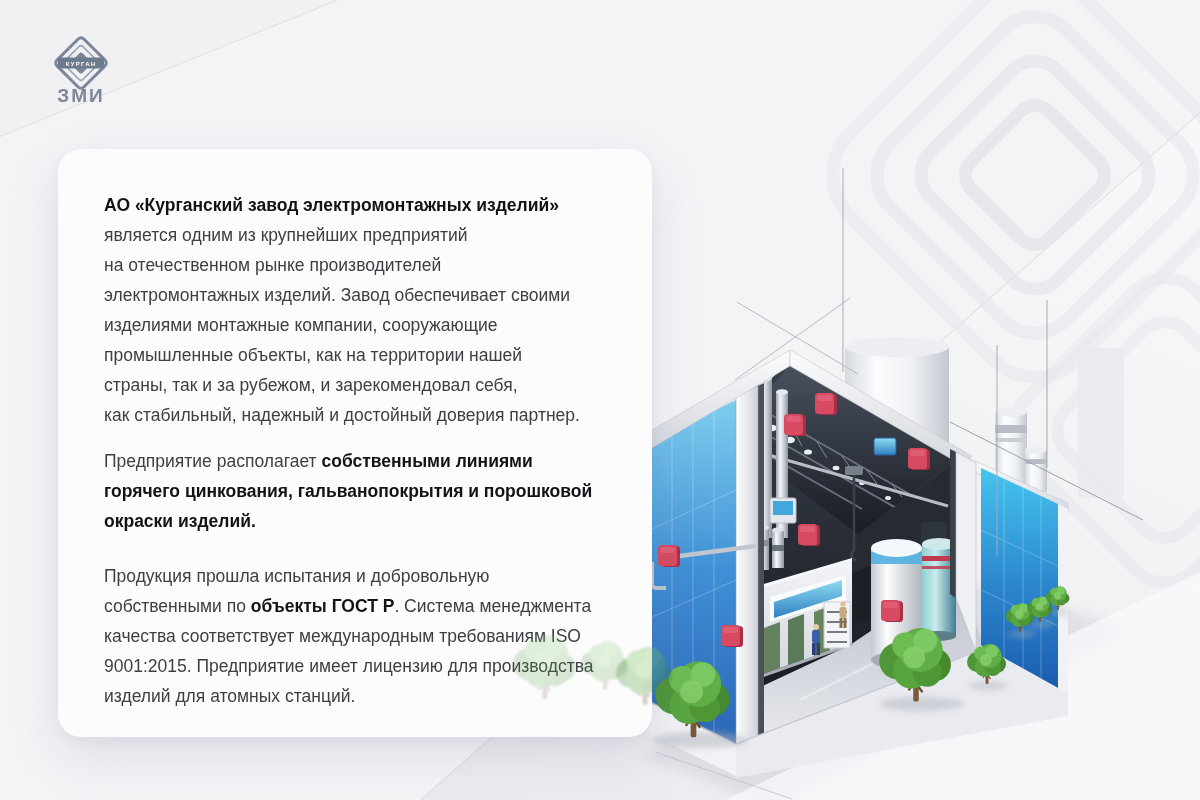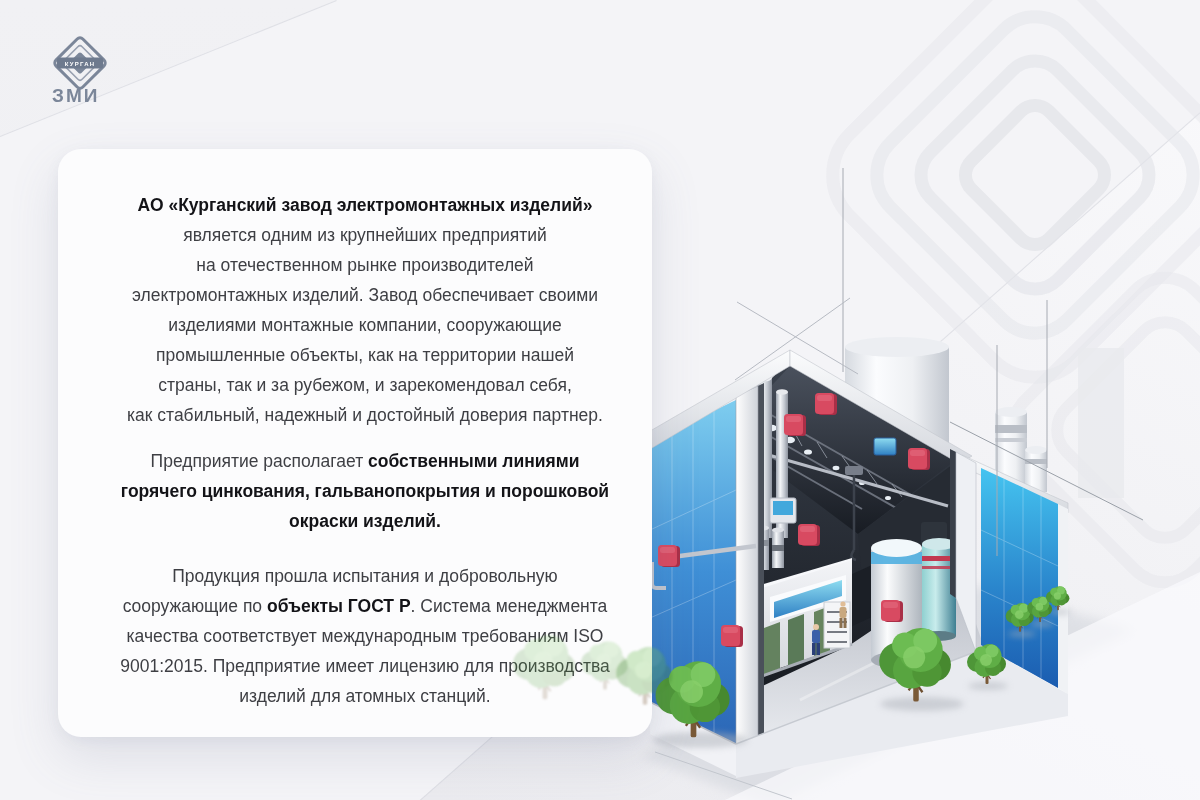--- a/index.html
+++ b/index.html
@@ -12,33 +12,33 @@
   .bg-layer{position:absolute;inset:0;z-index:0;}
   .sheetA{clip-path:polygon(0 17%,28% 0,100% 0,100% 14%,35% 100%,0 100%);background:#f4f4f7;}
   .sheetB{clip-path:polygon(35% 100%,100% 14%,100% 100%);background:linear-gradient(205deg,#fafafc 0%,#ebebef 85%);}
   .hairline{position:absolute;height:1px;background:#d9dbe1;transform-origin:left center;z-index:1;opacity:.8;}
   .hl1{left:0;top:136px;width:363px;transform:rotate(-22deg);}
   .hl2{left:420px;top:800px;width:1040px;transform:rotate(-41.4deg);}
 
   #bg-art{position:absolute;left:0;top:0;z-index:1;}
 
   .header{position:absolute;left:52px;top:36px;z-index:3;display:flex;align-items:flex-start;}
-  .logo{width:58px;display:flex;flex-direction:column;align-items:flex-start;}
+  .logo{width:58px;display:flex;flex-direction:column;align-items:center;}
   .logo-zmi{font-weight:800;font-size:19px;letter-spacing:2px;color:#7b8699;margin-top:-7px;}
   .title{margin-left:22px;color:#75818f;font-weight:800;font-size:31px;line-height:37px;letter-spacing:.3px;margin-top:6px;}
 
   .card{
     position:absolute;left:58px;top:149px;width:594px;height:588px;z-index:2;
     background:#fcfcfd;border-radius:23px;box-sizing:border-box;
     padding:41px 40px 0 46px;
     box-shadow:0 20px 50px rgba(105,115,140,.16),0 4px 14px rgba(105,115,140,.07);
   }
   .card-par{
     white-space:pre-line;margin:0 0 16px;width:522px;
-    font-size:17.5px;line-height:30px;color:#3e3f44;font-weight:400;text-align:center;
+    font-size:17.5px;line-height:30px;color:#3e3f44;font-weight:400;
   }
   .card-par.gap-lg{margin-top:25px;}
   .seg-b{font-weight:700;color:#131317;}
 
   #ghost-trees{position:absolute;left:0;top:0;z-index:4;pointer-events:none;filter:blur(1px);}
 </style>
 </head>
 <body>
 
 <div class="bg-layer sheetA"></div>
@@ -379,21 +379,21 @@
 на отечественном рынке производителей
 электромонтажных изделий. Завод обеспечивает своими
 изделиями монтажные компании, сооружающие
 промышленные объекты, как на территории нашей
 страны, так и за рубежом, и зарекомендовал себя,
 как стабильный, надежный и достойный доверия партнер.</span></p>
   <p class="card-par"><span>Предприятие располагает </span><span class="seg-b">собственными линиями
 горячего цинкования, гальванопокрытия и порошковой
 окраски изделий.</span></p>
   <p class="card-par gap-lg"><span>Продукция прошла испытания и добровольную
-сооружающие по </span><span class="seg-b">объекты ГОСТ Р</span><span>. Система менеджмента
+собственными по </span><span class="seg-b">объекты ГОСТ Р</span><span>. Система менеджмента
 качества соответствует международным требованиям ISO
 9001:2015. Предприятие имеет лицензию для производства
 изделий для атомных станций.</span></p>
 </div>
 
 <svg id="ghost-trees" width="1200" height="800" viewBox="0 0 1200 800" aria-hidden="true">
   <g opacity=".20">
     <use href="#tree" transform="translate(505,624) scale(0.8)"></use>
     <use href="#tree" transform="translate(575,633) scale(0.6)"></use>
   </g>

